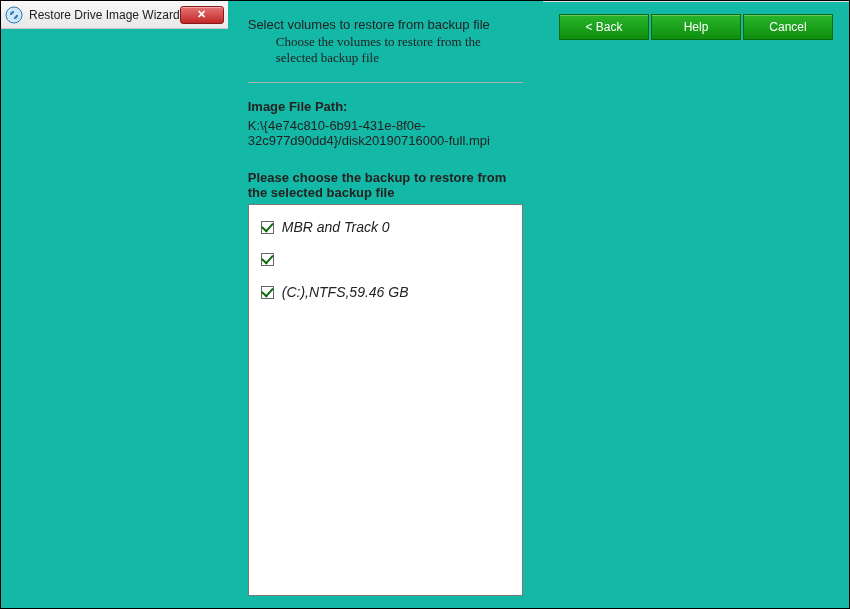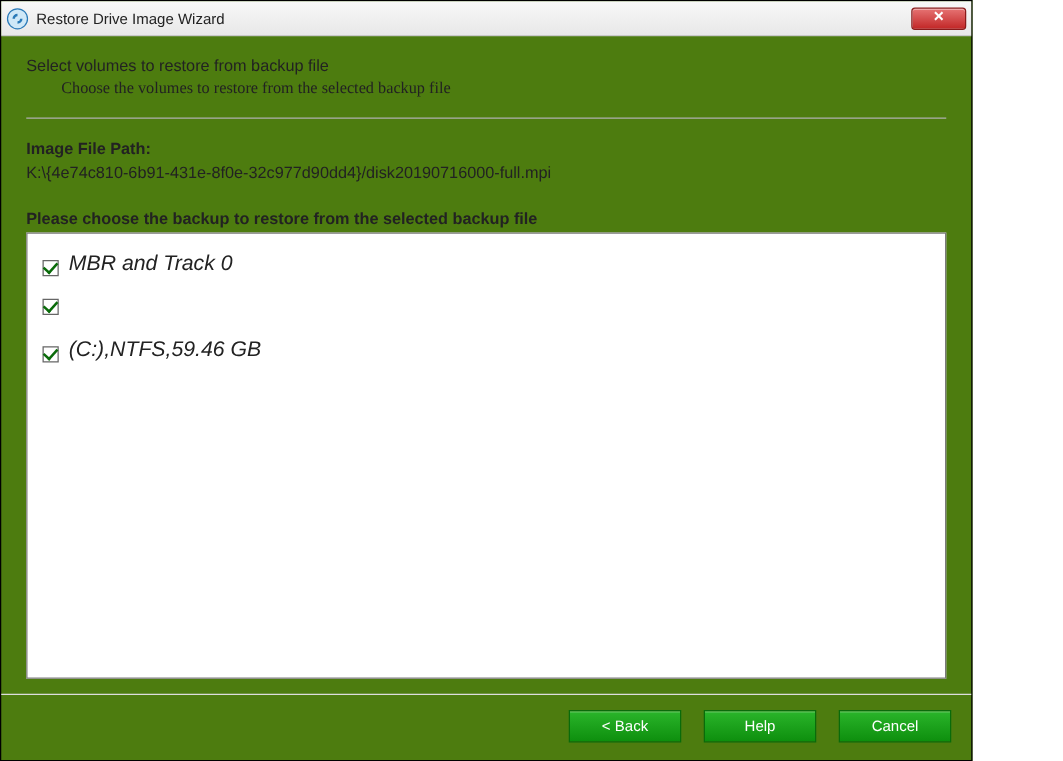--- a/index.html
+++ b/index.html
@@ -2,27 +2,27 @@
 <html><head>
 <meta charset="utf-8">
 <style>
   * { box-sizing: border-box; }
   body {
     margin: 0;
     font-family: "Segoe UI", Tahoma, Arial, sans-serif;
     background: #ffffff;
   }
   .window {
-    width: 778px;
+    width: 850px;
     height: 609px;
     border: 1px solid #000;
     position: relative;
     display: flex;
-    flex-direction: column;
-    background: #4d7c0f;
+    flex-direction: row;
+    background: #14b8a6;
   }
   .titlebar {
     height: 28px;
     background: linear-gradient(#f8f8f8, #e8e8e8);
     border-bottom: 1px solid #c8c8c8;
     display: flex;
     align-items: center;
     padding: 0 4px;
   }
   .titlebar .app-icon {
@@ -85,22 +85,22 @@
   }
   .volumes-box {
     flex: 1;
     border: 1px solid #7a7a7a;
     background: #fff;
     padding: 10px 12px;
     overflow: auto;
   }
   .vol-item {
     display: flex;
-    align-items: flex-end;
-    font-size: 17px;
+    align-items: center;
+    font-size: 14px;
     font-style: italic;
     color: #222;
     margin: 4px 0 18px 0;
   }
   .vol-item:last-child { margin-bottom: 4px; }
   .chk {
     width: 13px; height: 13px;
     border: 1px solid #666;
     margin-right: 8px;
     display: inline-flex; align-items: center; justify-content: center;
@@ -111,21 +111,21 @@
   .chk.checked::after {
     content: "";
     width: 9px; height: 5px;
     border-left: 2px solid #0a6b0a;
     border-bottom: 2px solid #0a6b0a;
     transform: rotate(-48deg) translate(1px,-1px);
   }
   .button-row {
     display: flex;
     justify-content: flex-end;
-    gap: 18px;
+    gap: 2px;
     padding: 12px 16px 14px 16px;
     border-top: 1px solid #ddd;
   }
   .btn {
     width: 90px; height: 26px;
     background: linear-gradient(#2ab52a, #0e8f0e);
     border: 1px solid #0a6b0a;
     color: #fff;
     font-size: 12px;
     display: flex; align-items: center; justify-content: center;

